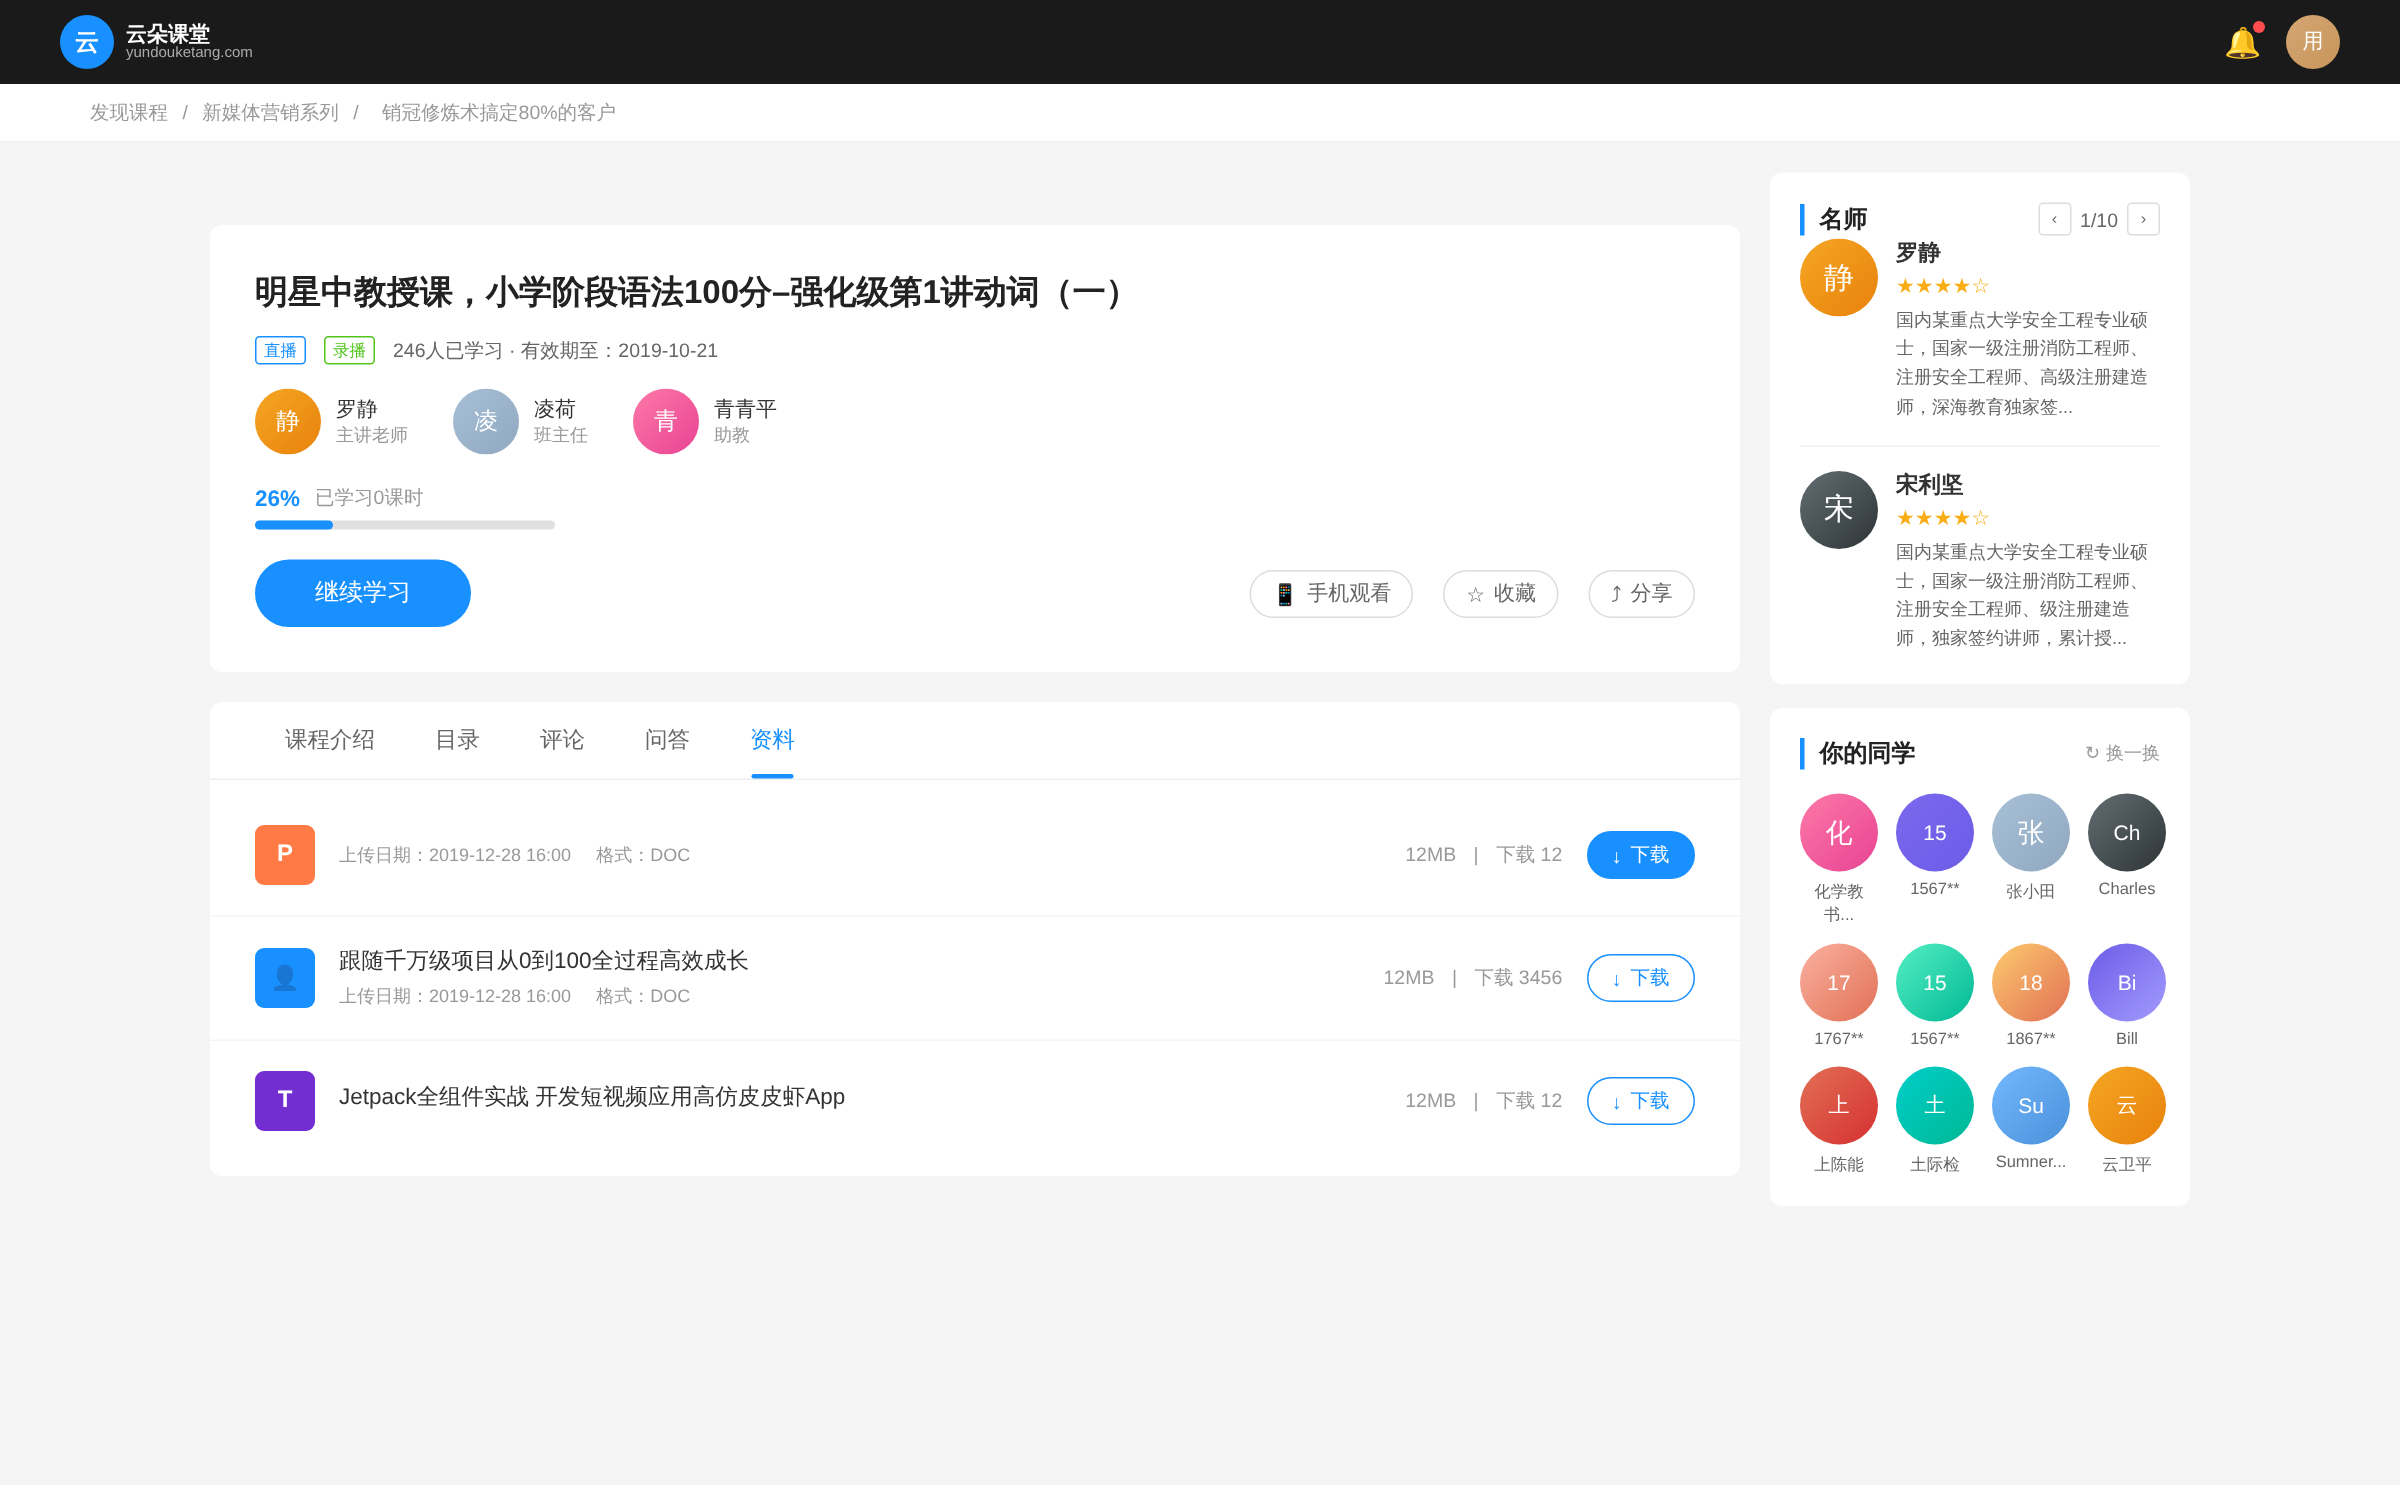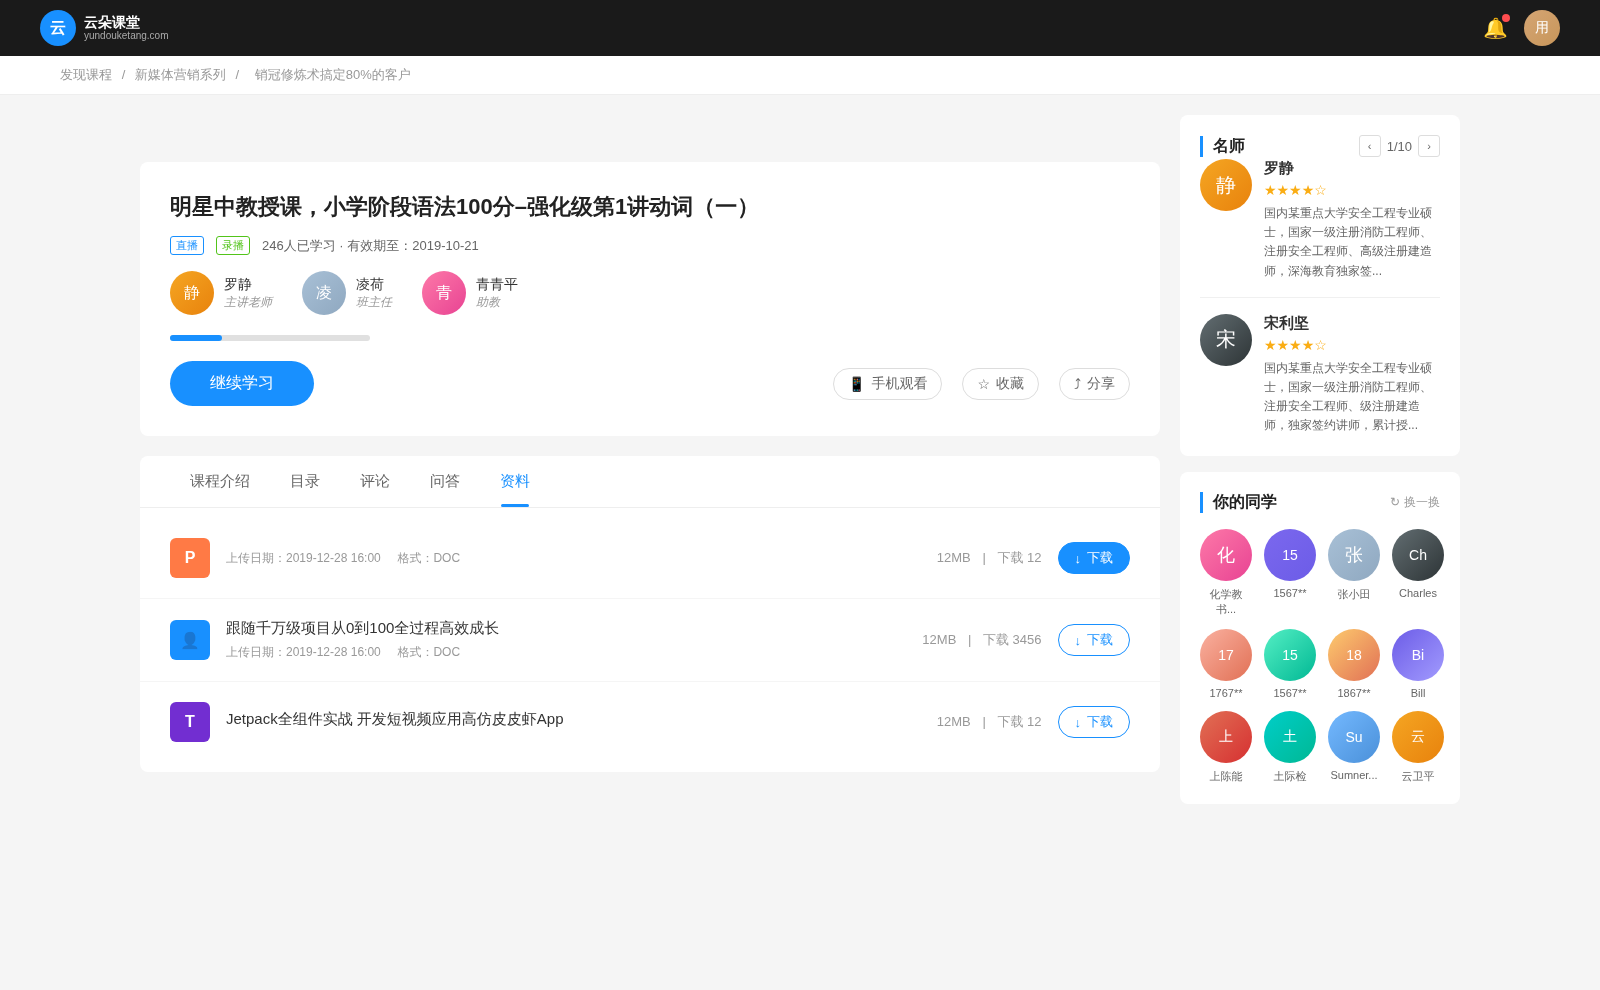--- a/index.html
+++ b/index.html
@@ -32,21 +32,21 @@
     
     .course-card { background: white; border-radius: 8px; padding: 30px; margin-bottom: 20px; }
     .course-title { font-size: 22px; font-weight: bold; color: #222; margin-bottom: 14px; }
     .course-meta { display: flex; align-items: center; gap: 12px; margin-bottom: 16px; font-size: 13px; color: #666; }
     .tag { border: 1px solid #1890ff; color: #1890ff; border-radius: 3px; padding: 1px 5px; font-size: 11px; }
     .tag.green { border-color: #52c41a; color: #52c41a; }
     .teachers { display: flex; align-items: center; gap: 30px; margin-bottom: 20px; }
     .teacher-item { display: flex; align-items: center; gap: 10px; }
     .teacher-avatar { width: 44px; height: 44px; border-radius: 50%; overflow: hidden; }
     .teacher-info .name { font-size: 14px; color: #333; font-weight: 500; }
-    .teacher-info .role { font-size: 12px; color: #999; font-style: italic; }
+    .teacher-info .role { font-size: 12px; color: #999; }
     .progress-section { margin-bottom: 20px; }
     .progress-label { font-size: 15px; color: #1890ff; font-weight: bold; margin-bottom: 6px; display: flex; align-items: center; gap: 10px; }
     .progress-sub { font-size: 13px; color: #999; font-weight: normal; }
     .progress-bar-bg { width: 200px; height: 6px; background: #e0e0e0; border-radius: 3px; }
     .progress-bar-fill { height: 6px; background: #1890ff; border-radius: 3px; }
     .action-row { display: flex; align-items: center; gap: 20px; }
     .btn-continue { background: #1890ff; color: white; border: none; border-radius: 24px; padding: 12px 40px; font-size: 16px; cursor: pointer; font-weight: 500; }
     .action-links { display: flex; gap: 20px; margin-left: auto; }
     .action-link { display: flex; align-items: center; gap: 6px; color: #666; cursor: pointer; font-size: 14px; border: 1px solid #ddd; border-radius: 20px; padding: 6px 14px; }
 
@@ -177,20 +177,24 @@
             <div class="av5" style="width:100%;height:100%;display:flex;align-items:center;justify-content:center;color:white;font-size:16px;">青</div>
           </div>
           <div class="teacher-info">
             <div class="name">青青平</div>
             <div class="role">助教</div>
           </div>
         </div>
       </div>
 
       <div class="progress-section">
+        <div class="progress-label">
+          <span>26%</span>
+          <span class="progress-sub">已学习0课时</span>
+        </div>
         <div class="progress-bar-bg">
           <div class="progress-bar-fill" style="width:26%;"></div>
         </div>
       </div>
 
       <div class="action-row">
         <button class="btn-continue">继续学习</button>
         <div class="action-links">
           <div class="action-link">
             <span>📱</span>

